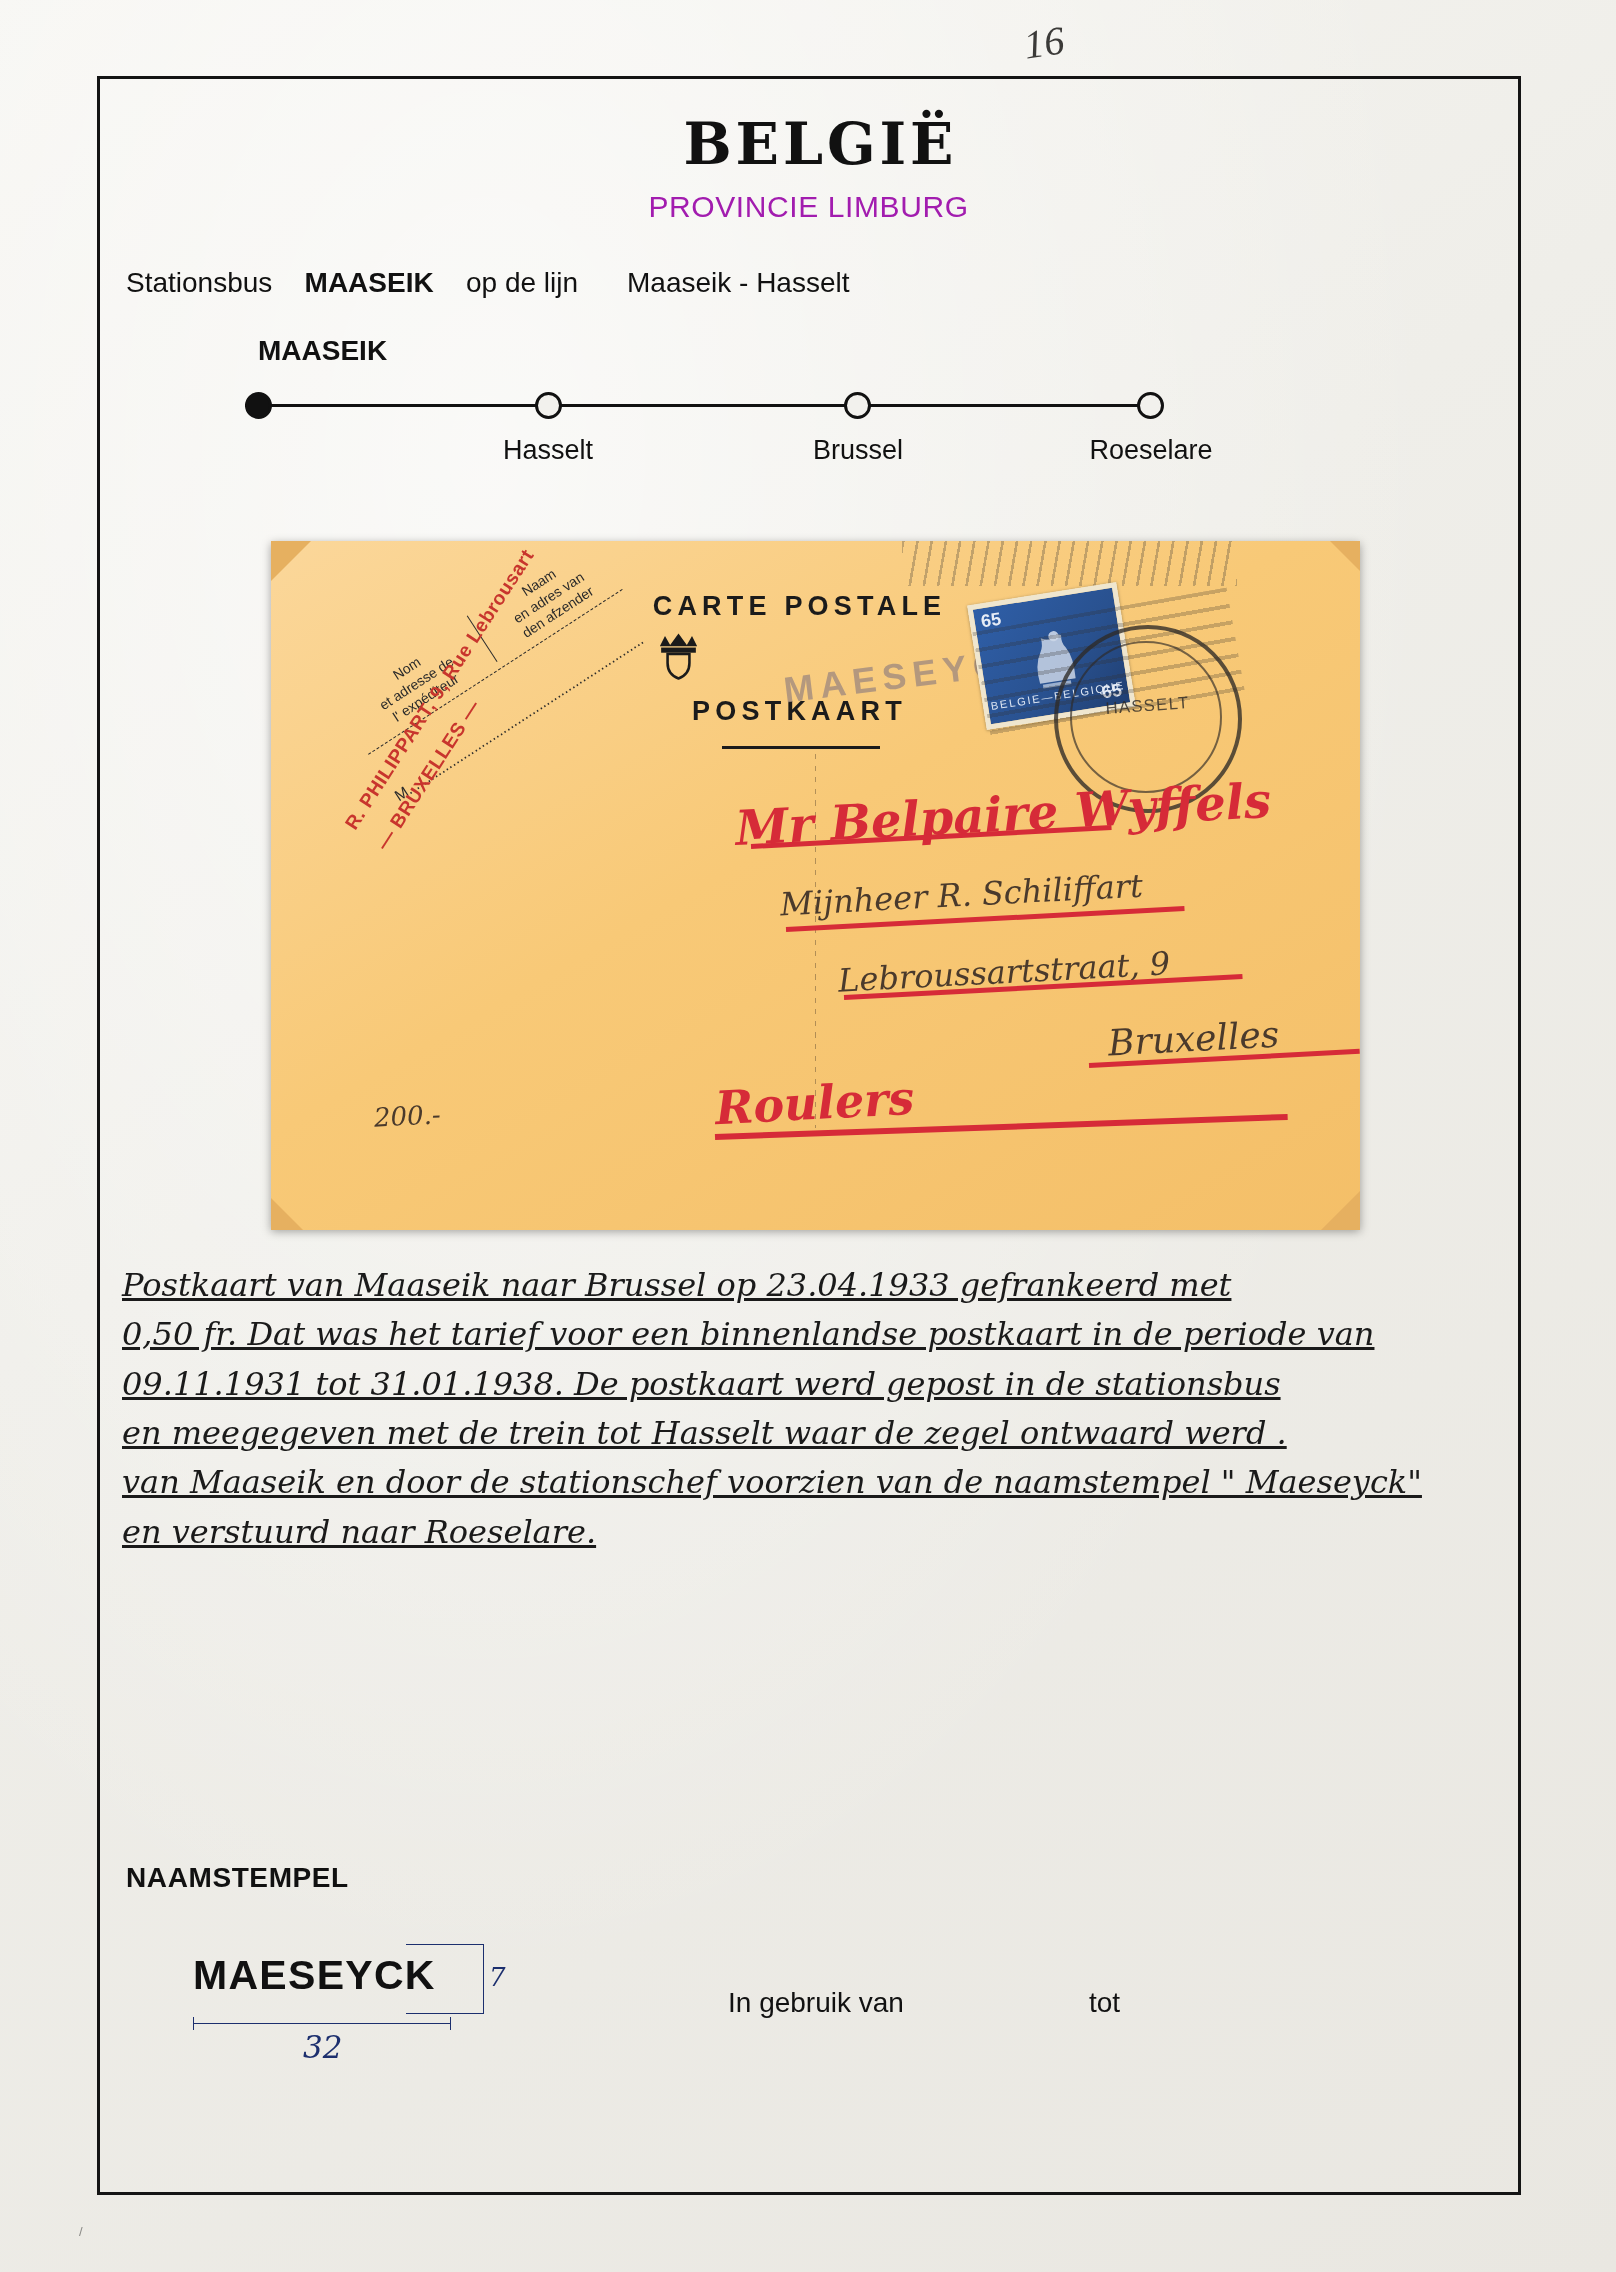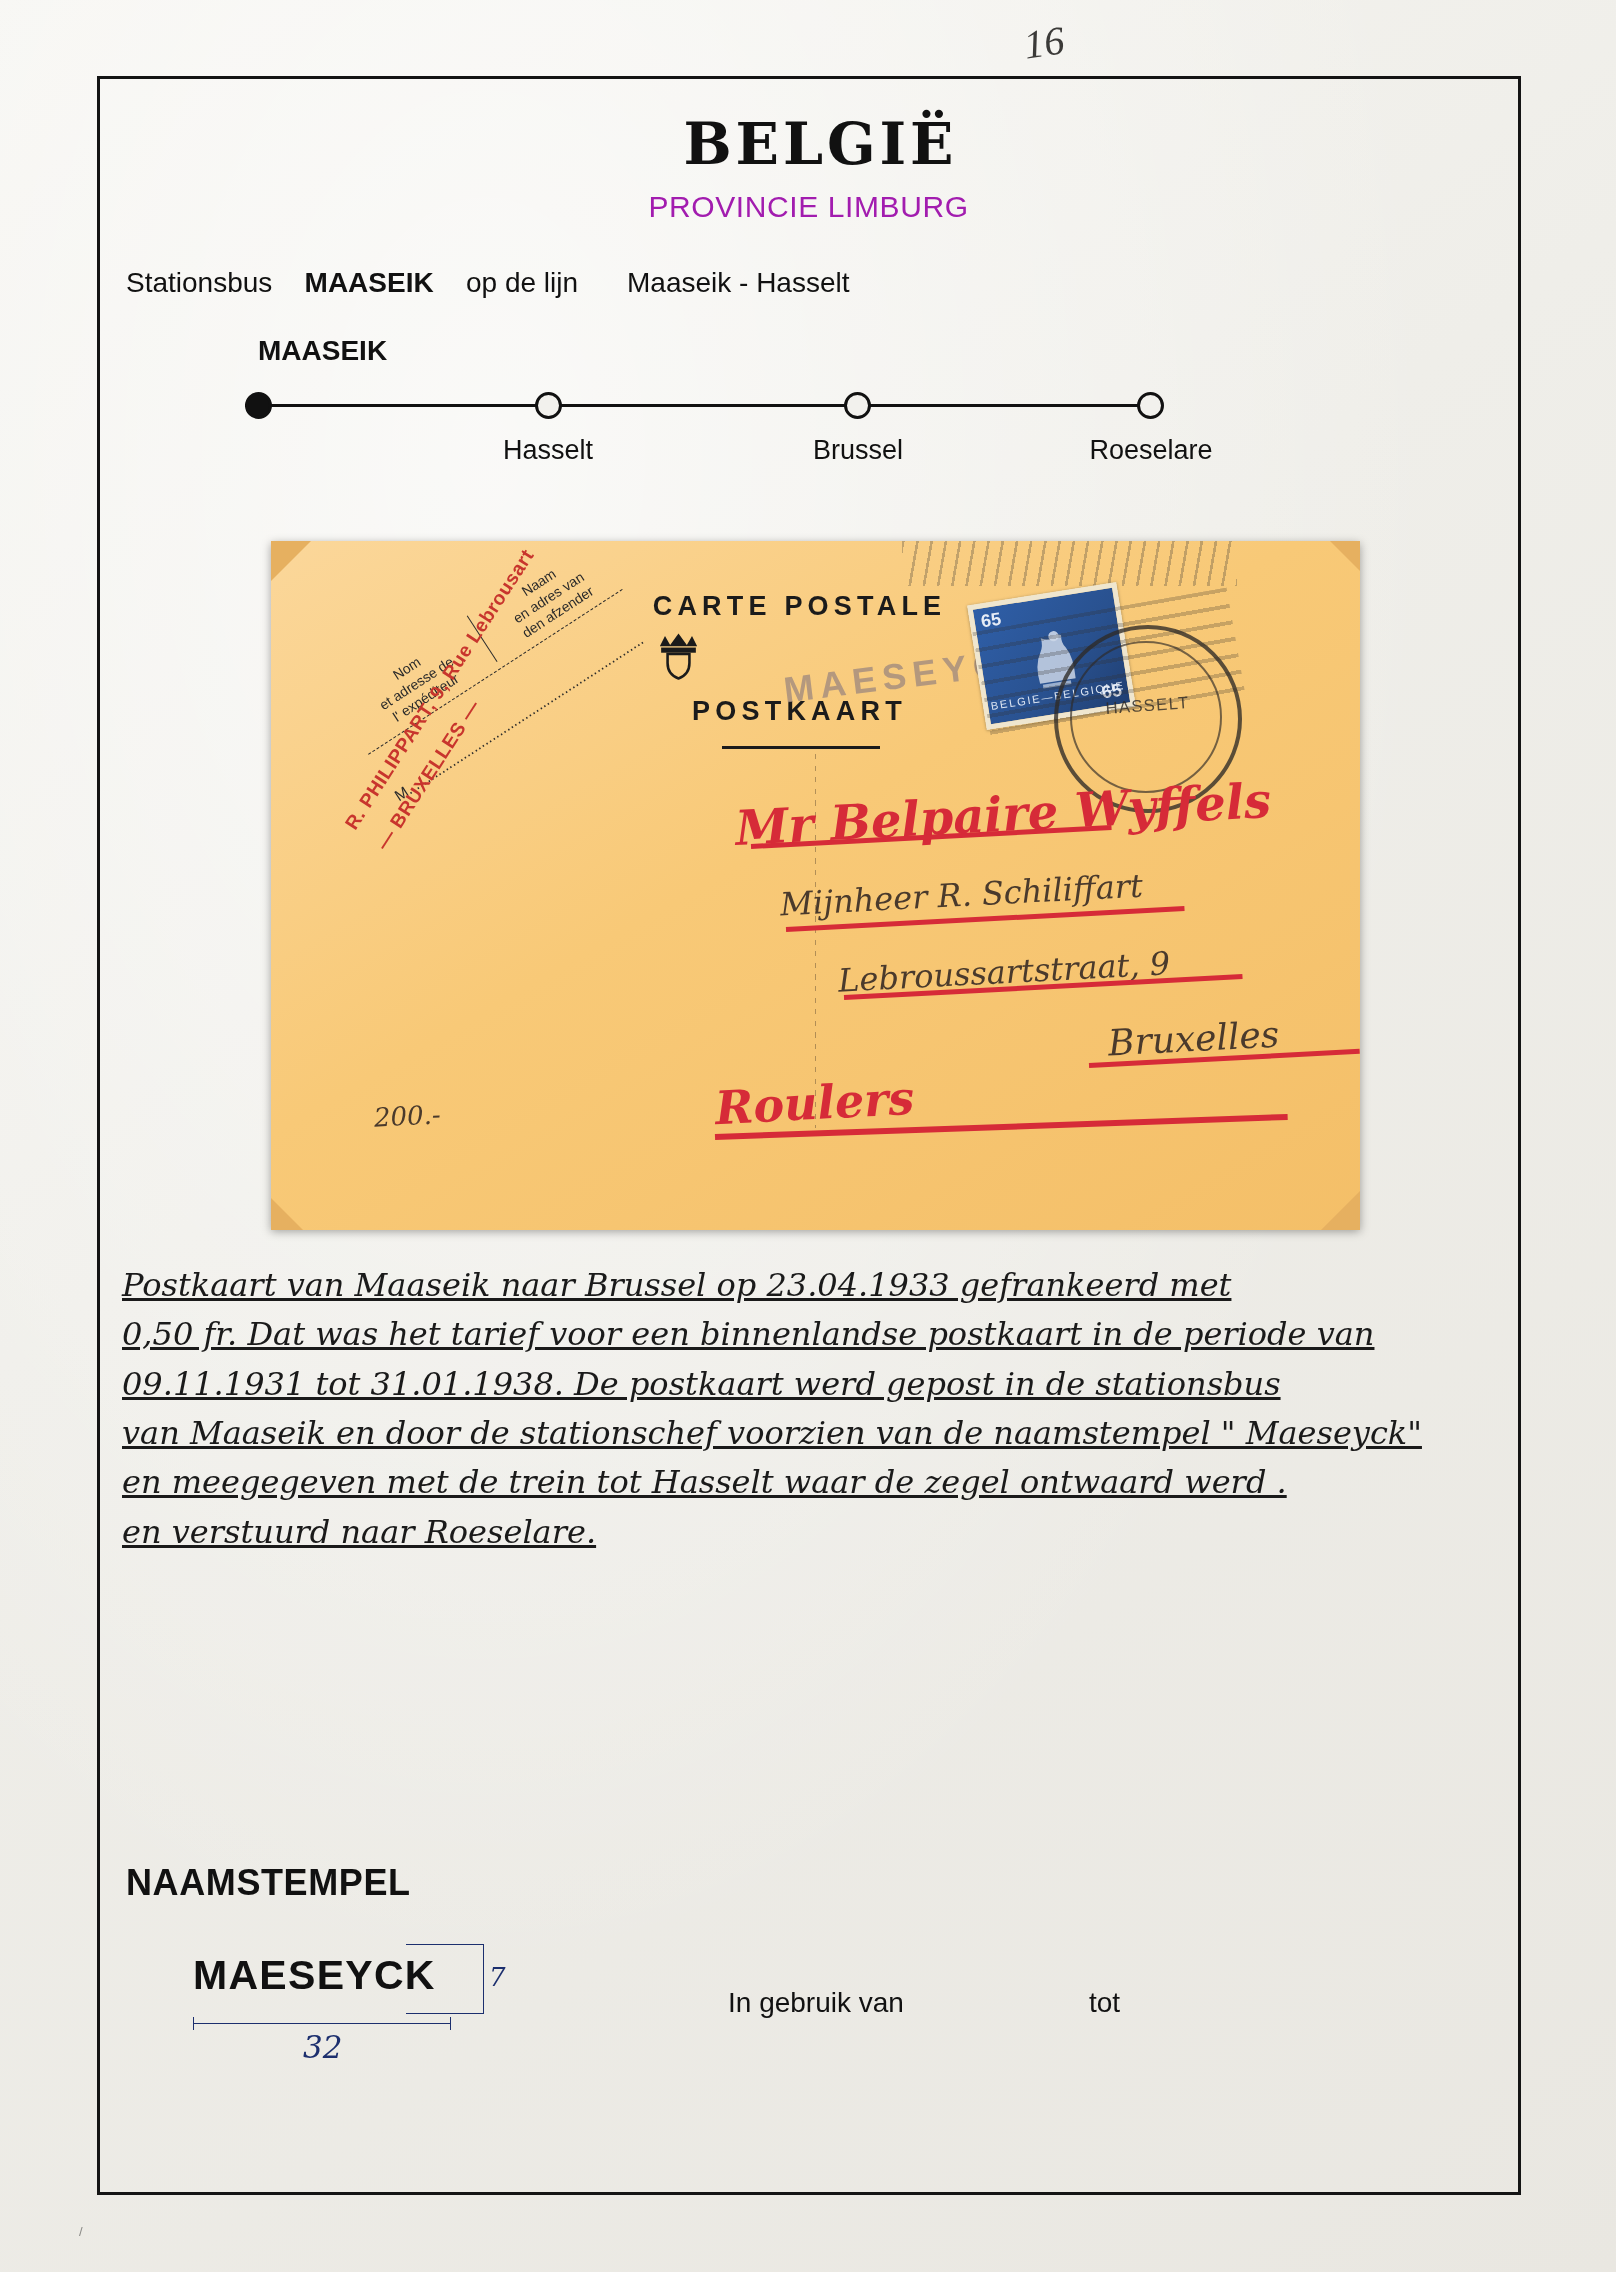--- a/index.html
+++ b/index.html
@@ -385,21 +385,21 @@
     line-height: 1.42;
     color: #1a1a1a;
     text-decoration: underline;
   }
   .desc p { margin: 0 0 3.9px 0; }
 
   .naamstempel-label {
     position: absolute;
     left: 126px;
     top: 1862px;
-    font-size: 36px;
+    font-size: 28px;
     font-weight: bold;
     letter-spacing: 0.6px;
     color: #111;
   }
   .stamp-diagram {
     position: absolute;
     left: 193px;
     top: 1939px;
     width: 361px;
     height: 142px;
@@ -581,22 +581,22 @@
     <div class="strike s4"></div>
     <div class="hw red addr5">Roulers</div>
     <div class="strike s5"></div>
     <div class="hw brown price">200.-</div>
   </div>
 
   <div class="desc">
     <p>Postkaart van Maaseik naar Brussel op 23.04.1933 gefrankeerd met</p>
     <p>0,50 fr. Dat was het tarief voor een binnenlandse postkaart in de periode van</p>
     <p>09.11.1931 tot 31.01.1938. De postkaart werd gepost in de stationsbus</p>
+    <p>en meegegeven met de trein tot Hasselt waar de zegel ontwaard werd .</p>
     <p> van Maaseik en door de stationschef voorzien van de naamstempel " Maeseyck"</p>
-    <p>en meegegeven met de trein tot Hasselt waar de zegel ontwaard werd .</p>
     <p>en verstuurd naar Roeselare.</p>
   </div>
 
   <div class="naamstempel-label">NAAMSTEMPEL</div>
 
   <div class="stamp-diagram">
     <div class="word">MAESEYCK</div>
     <div class="dim-v"></div>
     <div class="dim-v-label">7</div>
     <div class="dim-h"></div>

